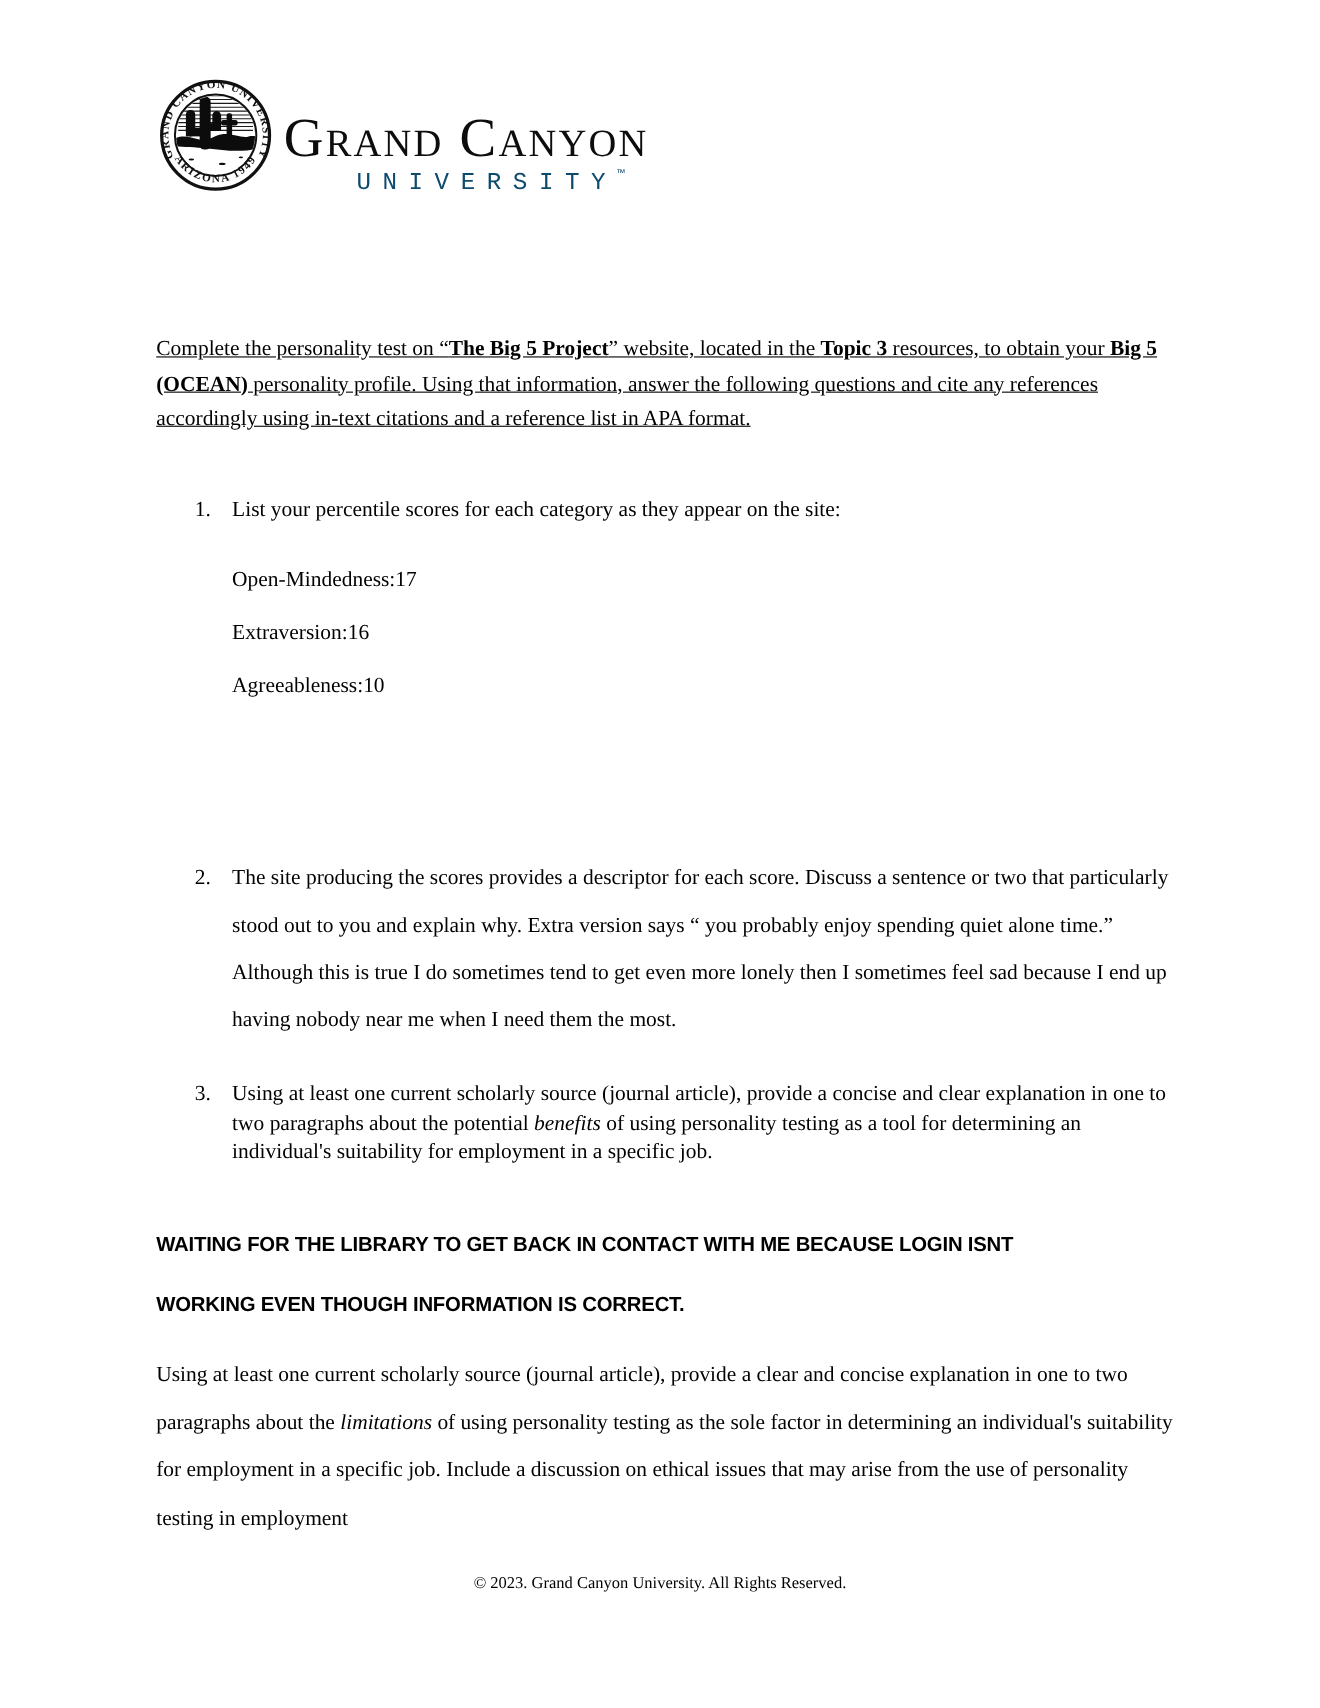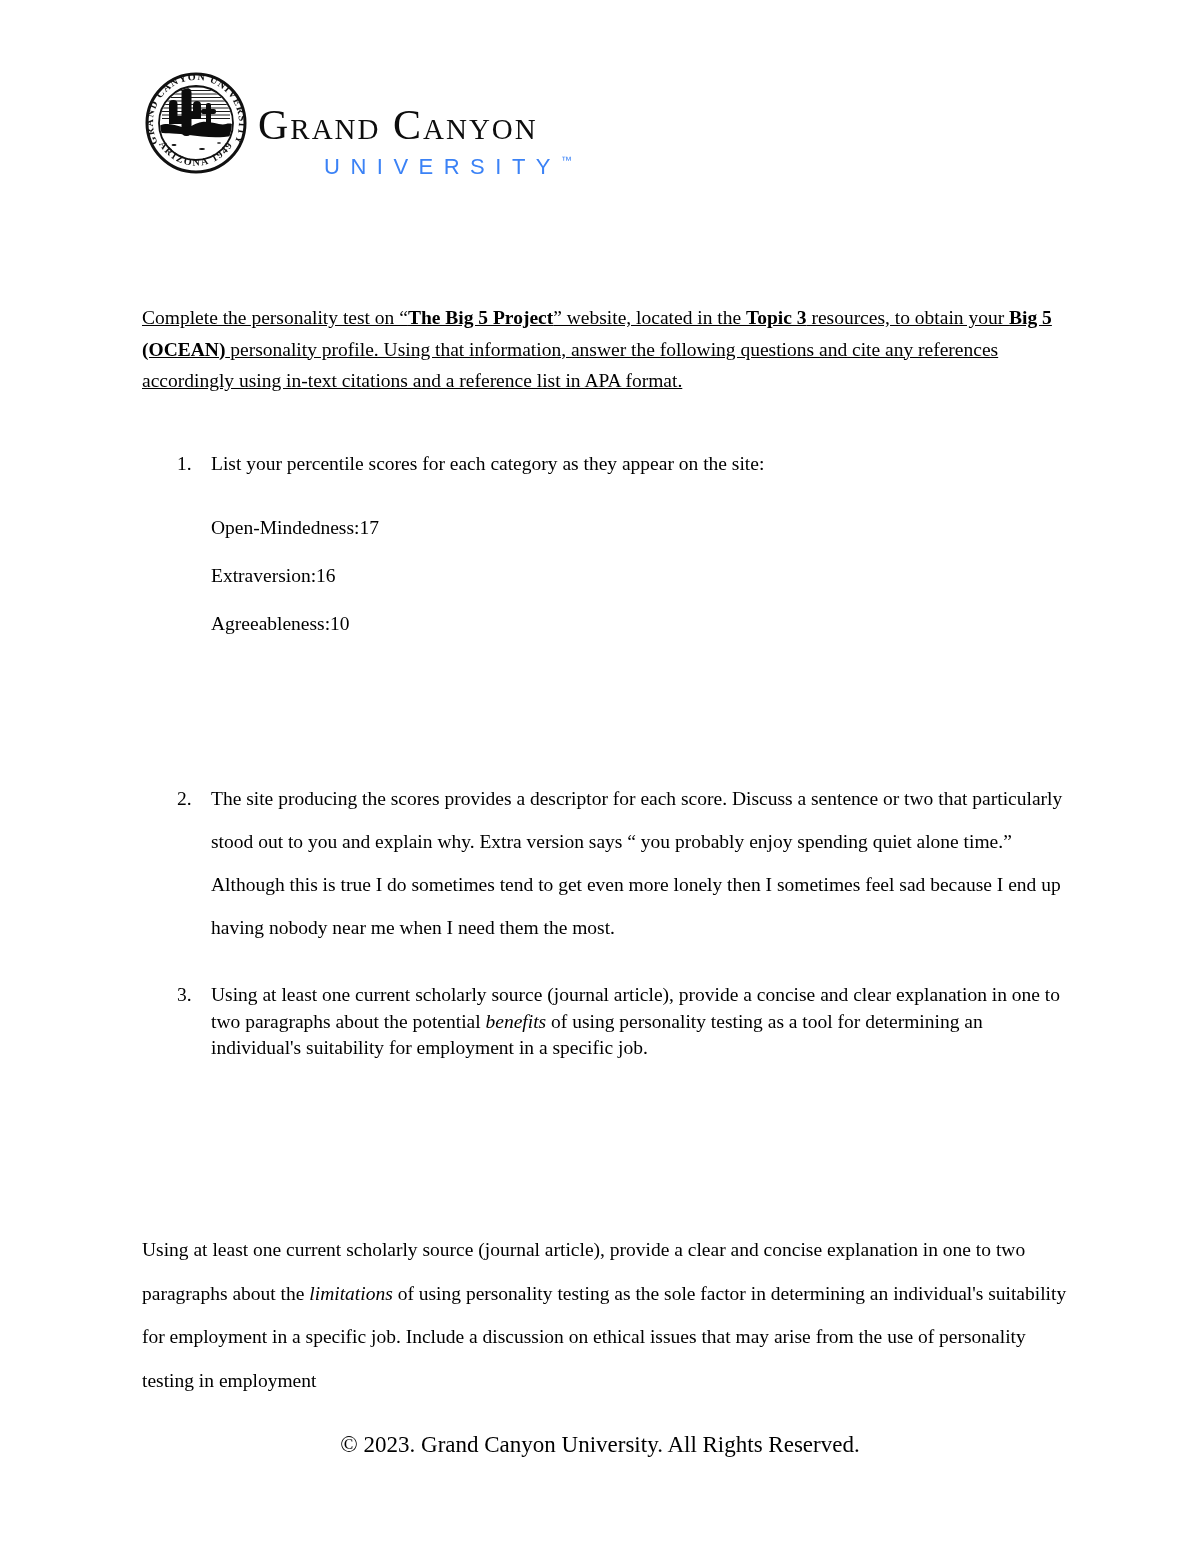--- a/index.html
+++ b/index.html
@@ -13,33 +13,33 @@
     font-family: "Liberation Serif", serif;
     overflow: hidden;
   }
 
   
   .seal { position:absolute; left:144px; top:71px; width:104px; height:104px; }
   .wordmark { position:absolute; left:258px; top:71px; }
   .wm1 {
     font-family: "Liberation Serif", serif;
     font-variant: small-caps;
-    font-size: 42px;
+    font-size: 50px;
     line-height: 52px;
     letter-spacing: 2px;
     margin-top: 28px;
     color:#0d0d0d;
   }
   .wm2 {
-    font-family: Liberation Sans, sans-serif;
+    font-family: Liberation Mono, monospace;
     font-size: 22px;
     letter-spacing: 10.5px;
     padding-left: 66px;
     margin-top: 3px;
-    color:#3b82f6;
+    color:#0c4a6e;
     white-space: nowrap;
   }
   .tm { font-size: 11px; vertical-align: 10px; letter-spacing:0; }
 
   
   .title {
     position:absolute; top:252px; left:0; width:1200px;
     text-align:center; font-size:24px; font-weight:bold;
   }
 
@@ -55,21 +55,21 @@
   .item3   { top:982px;  line-height:26.5px; padding-left:35px; box-sizing:border-box; }
   .notice  {
     top:1103px; line-height:55px;
     font-family:"Liberation Sans", sans-serif;
     font-weight:bold; font-size:18.5px; letter-spacing:-0.2px;
     white-space:nowrap;
   }
   .closing { top:1228px; line-height:43.5px; }
   .footer  {
     position:absolute; top:1432px; left:0; width:1200px;
-    text-align:center; font-size:23px;
+    text-align:center; font-size:15px;
   }
 </style>
 </head>
 <body>
 
 <div class="page">
 
   <svg class="seal" viewBox="0 0 104 104">
     <defs>
       <path id="arcTop" d="M 14.8 73.5 A 43 43 0 1 1 89.2 73.5" fill="none"></path>
@@ -141,18 +141,22 @@
   <div class="block item2 li">
     <span class="num">2.</span>
     <span class="li-text"><span>The site producing the scores provides a descriptor for each score. Discuss a sentence or two that particularly stood out to you and explain why. Extra version says “ you probably enjoy spending quiet alone time.” Although this is true I do sometimes tend to get even more lonely then I sometimes feel sad because I end up having nobody near me when I need them the most.</span></span>
   </div>
 
   <div class="block item3 li">
     <span class="num">3.</span>
     <span class="li-text"><span>Using at least one current scholarly source (journal article), provide a concise and clear explanation in one to two paragraphs about the potential </span><span style="font-style: italic; margin-top: 20px;">benefits</span><span> of using personality testing as a tool for determining an individual's suitability for employment in a specific job.</span></span>
   </div>
 
+  <div class="block notice">
+    <div>WAITING FOR THE LIBRARY TO GET BACK IN CONTACT WITH ME BECAUSE LOGIN ISNT</div>
+    <div>WORKING EVEN THOUGH INFORMATION IS CORRECT.</div>
+  </div>
 
   <div class="block closing"><span>Using at least one current scholarly source (journal article), provide a clear and concise explanation in one to two paragraphs about the </span><span style="font-style: italic;">limitations</span><span> of using personality testing as the sole factor in determining an individual's suitability for employment in a specific job. Include a discussion on ethical issues that may arise from the use of personality testing in employment</span></div>
 
   <div class="footer">© 2023. Grand Canyon University. All Rights Reserved.</div>
 
 </div>
 
 </body></html>

